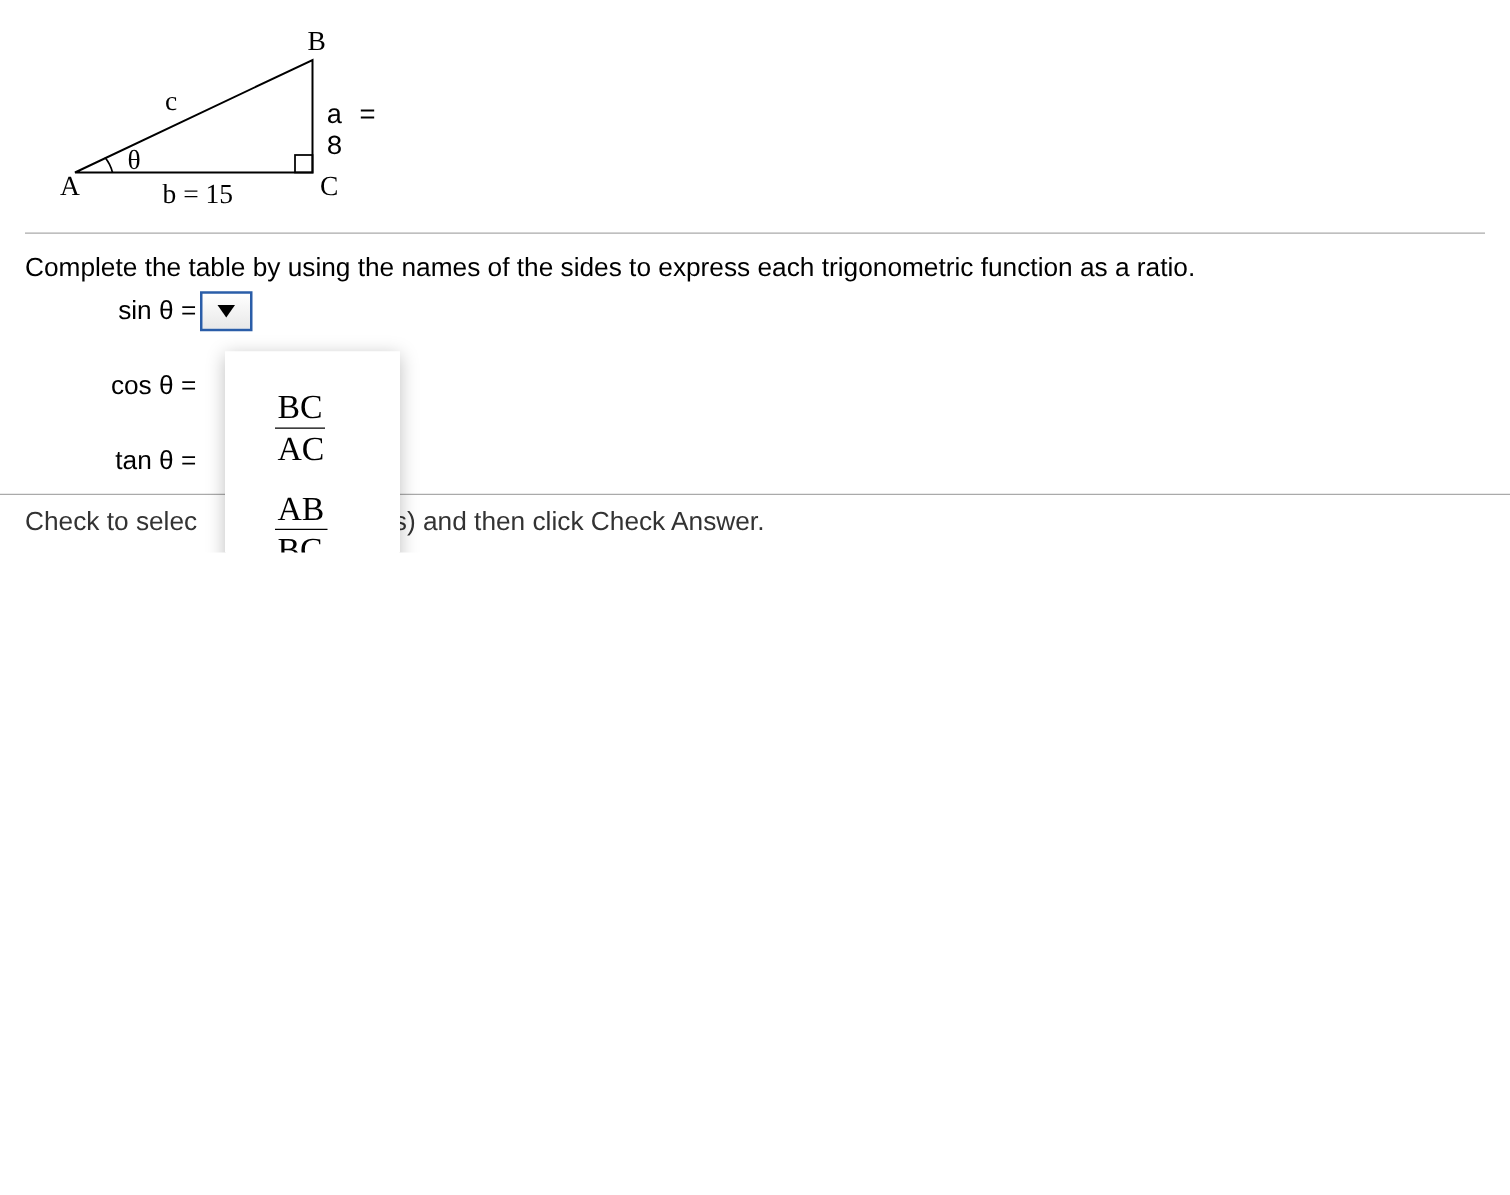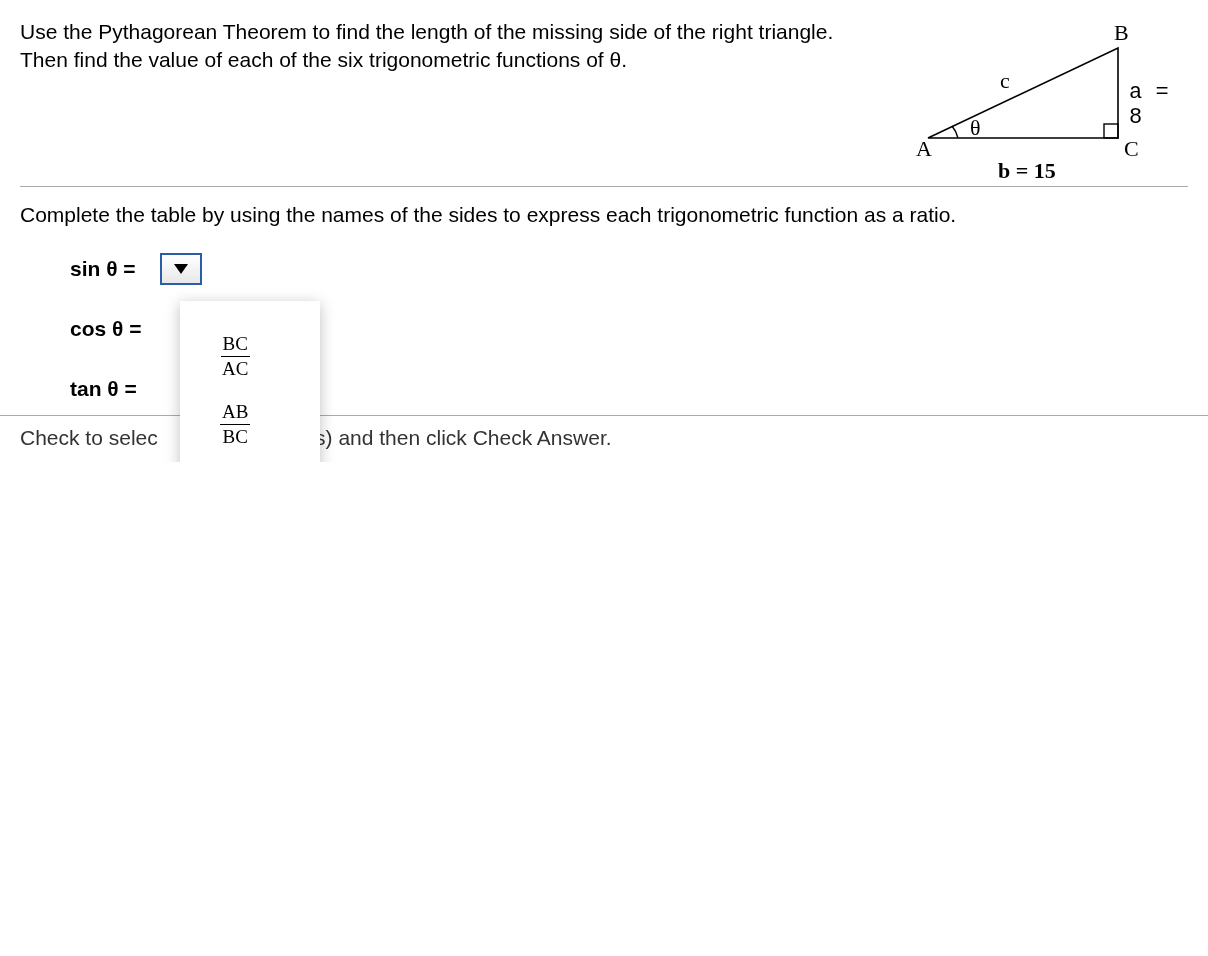--- a/index.html
+++ b/index.html
@@ -30,43 +30,43 @@
     height: 160px;
     position: relative;
     flex-shrink: 0;
   }
   .hr {
     border: none;
     border-top: 1px solid #aaa;
     margin: 8px 0 14px 0;
   }
   .instruction {
-    margin-bottom: 24px;
+    margin-bottom: 4px;
     line-height: 1.35;
   }
   .grid {
     display: flex;
     gap: 320px;
     padding-left: 50px;
     position: relative;
   }
   .col {
     display: flex;
     flex-direction: column;
     gap: 28px;
   }
   .row {
     display: flex;
     align-items: center;
     height: 32px;
   }
   .label {
-    font-weight: bold;
+    font-weight: normal;
     width: 90px;
-    text-align: left;
+    text-align: right;
     padding-right: 3px;
   }
   .dropdown-btn {
     width: 42px;
     height: 32px;
     border: 2px solid #2a5da8;
     background: linear-gradient(#fff, #e8e8e8);
     display: flex;
     align-items: center;
     justify-content: center;
@@ -91,24 +91,24 @@
   .opt {
     padding: 10px 0 10px 40px;
     cursor: pointer;
   }
   .opt.hover {
     background: #f0f0f0;
   }
   .frac {
     display: inline-flex;
     flex-direction: column;
-    align-items: center;
+    align-items: flex-start;
     line-height: 1.05;
     font-family: "Times New Roman", Times, serif;
-    font-size: 19px;
+    font-size: 27px;
   }
   .frac .num { padding: 0 2px 2px 2px; border-bottom: 1.5px solid #000; }
   .frac .den { padding: 2px 2px 0 2px; }
   .footer {
     padding: 10px 20px 12px 20px;
     border-top: 1px solid #aaa;
     color: #333;
     font-size: 21px;
     position: relative;
   }
@@ -118,36 +118,35 @@
     font-family: "Times New Roman", Times, serif;
     font-size: 22px;
   }
   svg { display:block; }
 </style>
 </head>
 <body>
 
 <div class="page">
   <div class="top-row">
-    <div class="problem-text">Use the Pythagorean Theorem to find the length of the missing side of the right triangle. Then find the value of each of the six trigonometric functions of θ.</div>
     <div class="diagram-area">
       <svg width="300" height="160">
 
         <polygon points="40,120 230,120 230,30" fill="none" stroke="#000" stroke-width="1.6"></polygon>
 
         <rect x="216" y="106" width="14" height="14" fill="none" stroke="#000" stroke-width="1.4"></rect>
 
         <path d="M 70 120 A 30 30 0 0 0 64 108" fill="none" stroke="#000" stroke-width="1.4"></path>
       </svg>
       <span class="dlabel" style="left:28px; top:118px;">A</span>
       <span class="dlabel" style="left:236px; top:118px;">C</span>
       <span class="dlabel" style="left:226px; top:2px;">B</span>
       <span class="dlabel" style="left:112px; top:50px;">c</span>
       <span class="dlabel" style="left:241px; top:62px;font-family:Liberation Mono, monospace;">a = 8</span>
-      <span class="dlabel" style="left:110px; top:140px;font-weight:bold;">b = 15</span>
+      <span class="dlabel" style="left:110px; top:124px;">b = 15</span>
       <span class="dlabel" style="left:82px; top:97px;">θ</span>
     </div>
   </div>
 
   <hr class="hr">
 
   <div class="instruction">Complete the table by using the names of the sides to express each trigonometric function as a ratio.</div>
 
   <div class="grid">
     <div class="col">

